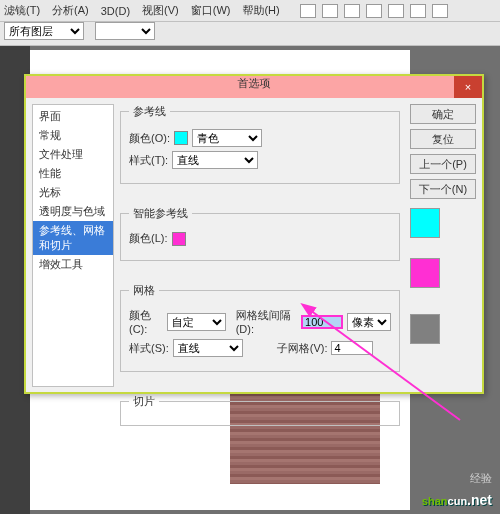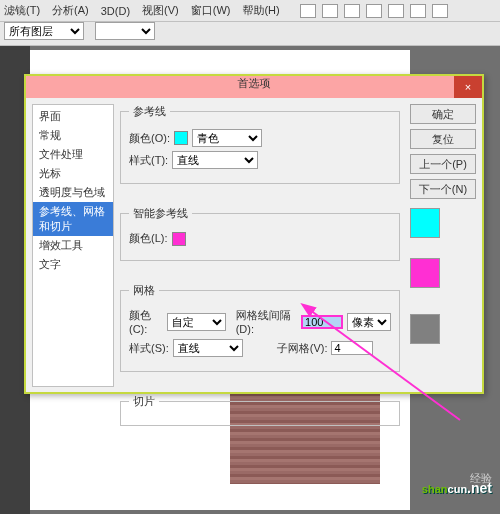--- a/index.html
+++ b/index.html
@@ -27,21 +27,21 @@
 .row label { color: #333; }
 select.field { height: 18px; border: 1px solid #a0a0a0; background: #fff; }
 input.num { width: 42px; height: 14px; border: 1px solid #a0a0a0; padding: 0 2px; }
 .hl { background: #b3d5f5; }
 .swatch { width: 14px; height: 14px; border: 1px solid #888; }
 .cyan { background: #00ffff; } .magenta { background: #ff2fd3; } .gray { background: #808080; } .lblue { background: #5a8cff; }
 .btns { width: 70px; padding-left: 4px; }
 .btns button { width: 100%; height: 20px; margin-bottom: 5px; background: #eaeaea; border: 1px solid #a0a0a0; color: #333; font-size: 11px; }
 .bigsw { width: 30px; height: 30px; border: 1px solid #999; margin-top: 4px; }
 .arrow { position: absolute; pointer-events: none; }
-.wm { position: absolute; right: 8px; bottom: 16px; font-size: 18px; font-weight: bold; color: #6fbf00; text-shadow: 1px 1px 0 #044; }
+.wm { position: absolute; right: 8px; bottom: 4px; font-size: 18px; font-weight: bold; color: #6fbf00; text-shadow: 1px 1px 0 #044; }
 .wm .net { color: #fff; font-size: 14px; }
 .bexp { position: absolute; right: 8px; bottom: 28px; color: #d0d0d0; font-size: 12px; }
 </style>
 </head>
 <body>
 
 <div class="menubar">
   <span>滤镜(T)</span>
   <span>分析(A)</span>
   <span>3D(D)</span>
@@ -72,25 +72,25 @@
 <div class="dialog">
   <div class="titlebar">
     <span>首选项</span>
     <div class="close-btn">×</div>
   </div>
   <div class="dlg-body">
     <div class="sidebar">
       <div>界面</div>
       <div>常规</div>
       <div>文件处理</div>
+      <div>性能</div>
       <div>光标</div>
       <div>透明度与色域</div>
       <div class="sel">参考线、网格和切片</div>
       <div>增效工具</div>
-      <div>文字</div>
     </div>
 
     <div class="main">
       <fieldset>
         <legend>参考线</legend>
         <div class="row">
           <label>颜色(O):</label>
           <div class="swatch cyan"></div>
           <select class="field" style="width:70px"><option>青色</option></select>
         </div>

